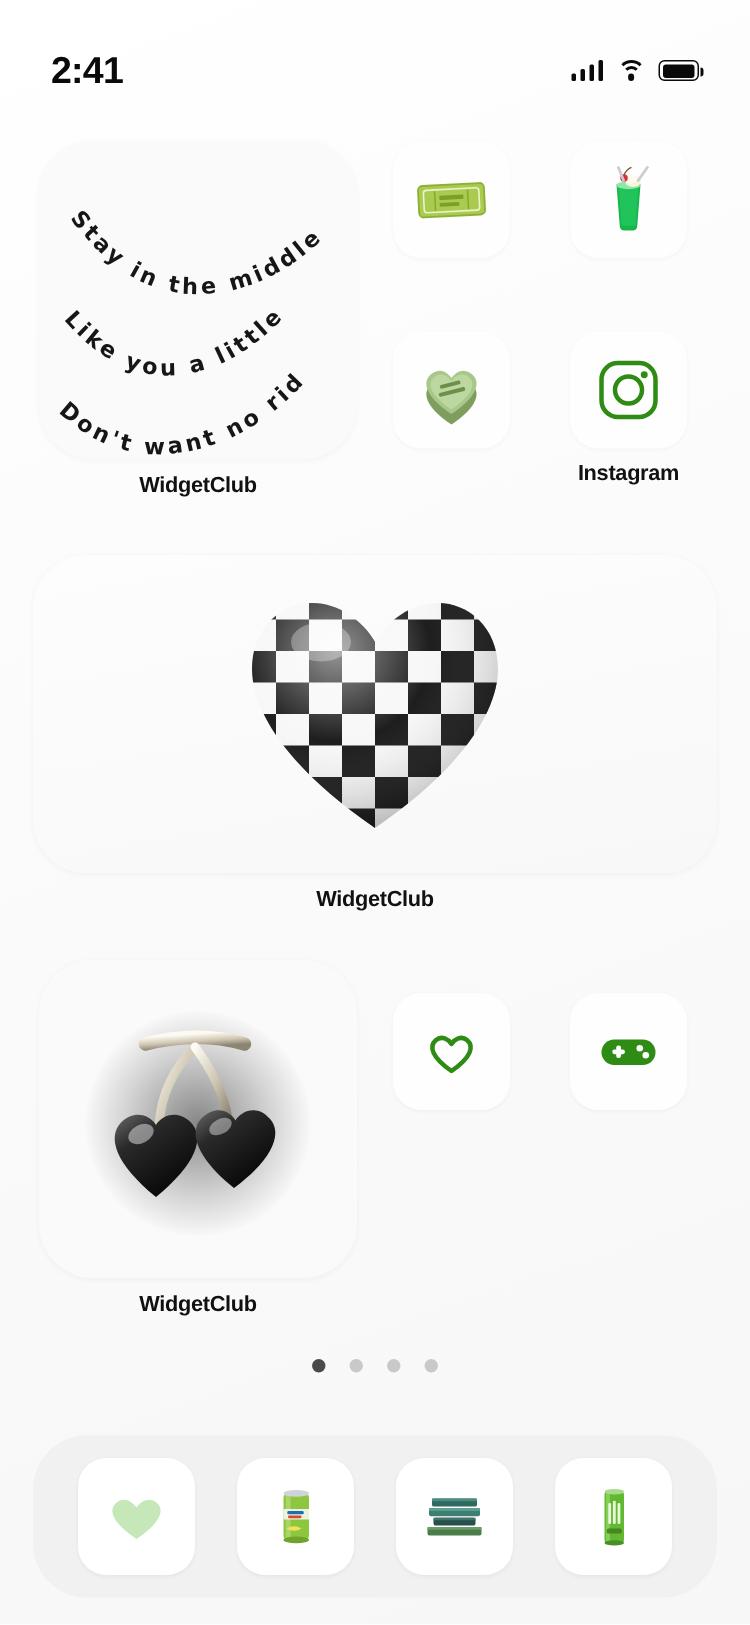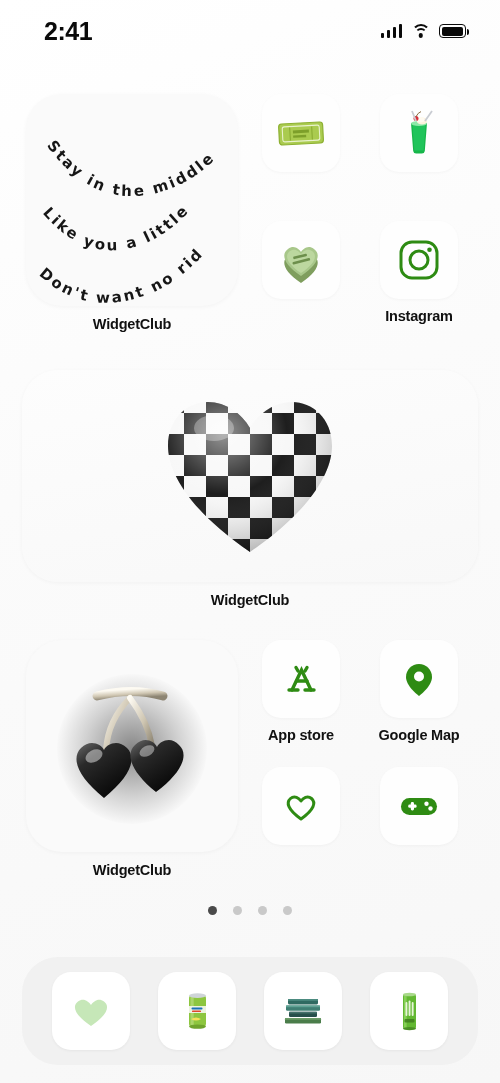--- a/index.html
+++ b/index.html
@@ -10,23 +10,23 @@
     overflow:hidden;
   }
   #screen {
     position:relative;
     width:500px; height:1083px;
     background:linear-gradient(160deg,#ffffff 0%,#fbfbfb 40%,#f7f7f7 100%);
   }
 
   
   .statusbar {
-    position:absolute; top:0; left:0; width:100%; height:62px;
+    position:absolute; top:16px; left:0; width:100%; height:62px;
     display:flex; align-items:center; justify-content:space-between;
-    padding:0 34px 0 44px;
+    padding:0 34px 0 34px;
   }
   .status-time { font-size:25px; font-weight:bold; color:#0a0a0a; letter-spacing:-0.5px; }
   .status-right { display:flex; align-items:center; gap:9px; }
   .sig { display:flex; align-items:flex-end; gap:2.5px; height:14px; }
   .sig i { display:block; width:3.5px; background:#0a0a0a; border-radius:1px; }
   .sig i:nth-child(1){height:5px;} .sig i:nth-child(2){height:8px;}
   .sig i:nth-child(3){height:11px;} .sig i:nth-child(4){height:14px;}
   .wifi { position:relative; width:19px; height:14px; }
   .wifi span { position:absolute; left:50%; transform:translateX(-50%);
     border:2.2px solid #0a0a0a; border-bottom-color:transparent;
@@ -315,48 +315,20 @@
             <path d="M47 122 C20 100 14 82 24 72 C33 63 44 68 47 74 C50 68 61 63 70 72 C80 82 74 100 47 122 Z" fill="url(#cgloss)"></path>
             <path d="M99 116 C74 96 68 78 78 69 C87 60 97 65 100 71 C103 65 114 60 122 69 C132 78 126 96 99 116 Z" fill="url(#cgloss)"></path>
             <ellipse cx="37" cy="80" rx="9" ry="6" fill="#d8d8d8" opacity="0.55" transform="rotate(-28 37 80)"></ellipse>
             <ellipse cx="90" cy="75" rx="8" ry="5" fill="#d8d8d8" opacity="0.5" transform="rotate(-28 90 75)"></ellipse>
           </svg>
         </div>
         <div class="widget-label">WidgetClub</div>
       </div>
 
       <div style="flex:1;display:flex;flex-direction:column;">
-        <div style="display:flex;">
-
-          <div class="cell">
-            <div class="app-tile">
-              <svg class="ic" width="44" height="44" viewBox="0 0 44 44">
-                <g stroke="#2e8b13" stroke-width="3.4" stroke-linecap="round" fill="none">
-                  <path d="M13 33 L22.5 13 L32 33"></path>
-                  <path d="M10 33 h9"></path>
-                    <path d="M26 33 h9"></path>
-                  <path d="M17.5 24 h10.5"></path>
-                  <path d="M17 10.5 L19 14"></path>
-                    <path d="M28 10.5 L26 14"></path>
-                </g>
-              </svg>
-            </div>
-            <div class="app-label">App store</div>
-          </div>
-
-          <div class="cell">
-            <div class="app-tile">
-              <svg class="ic" width="44" height="44" viewBox="0 0 44 44">
-                <path d="M22 7 C14.8 7 9 12.8 9 20 C9 29.5 22 39 22 39 C22 39 35 29.5 35 20 C35 12.8 29.2 7 22 7 Z" fill="#2e8b13"></path>
-                <circle cx="22" cy="19.5" r="5" fill="#ffffff"></circle>
-              </svg>
-            </div>
-            <div class="app-label">Google Map</div>
-          </div>
-        </div>
         <div style="display:flex;margin-top:22px;">
 
           <div class="cell">
             <div class="app-tile">
               <svg class="ic" width="44" height="44" viewBox="0 0 44 44">
                 <path d="M22 35 C8.5 25.5 7 18.5 11.5 14.5 C15.5 11 20 14 22 17 C24 14 28.5 11 32.5 14.5 C37 18.5 35.5 25.5 22 35 Z" fill="none" stroke="#2e8b13" stroke-width="3" stroke-linejoin="round"></path>
               </svg>
             </div>
             <div class="app-label blank"></div>
           </div>

